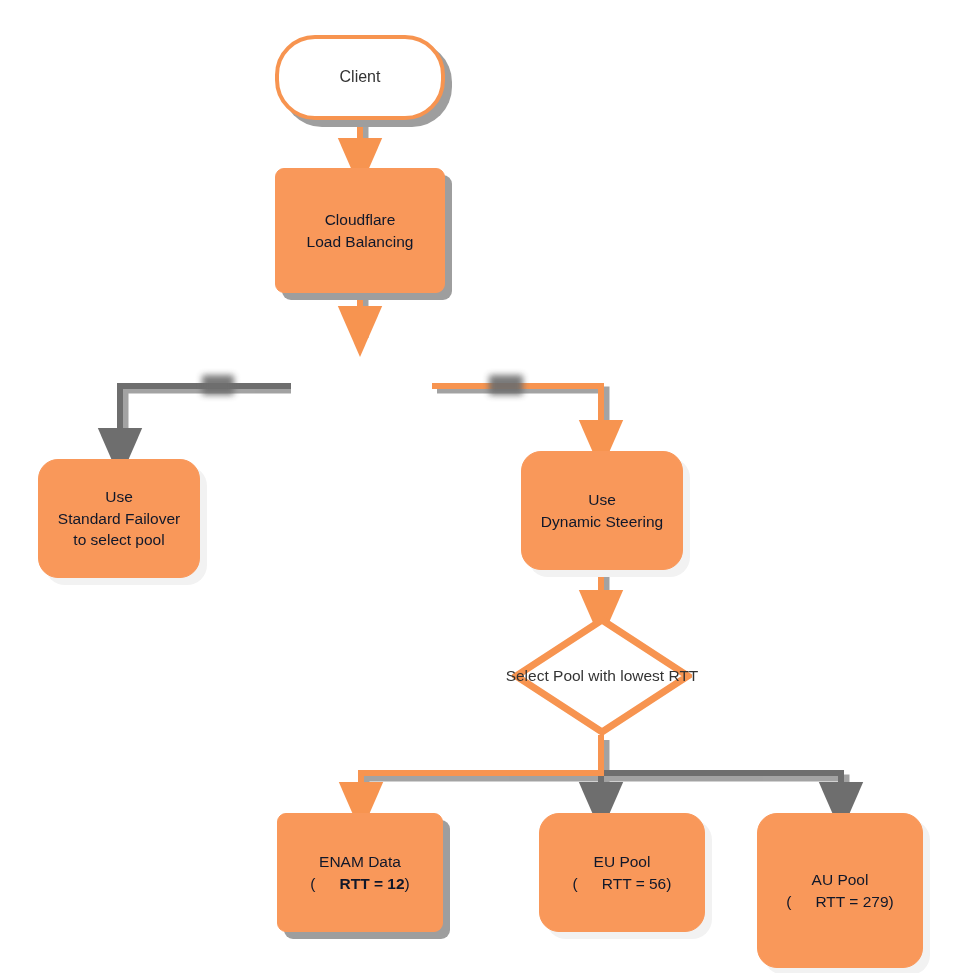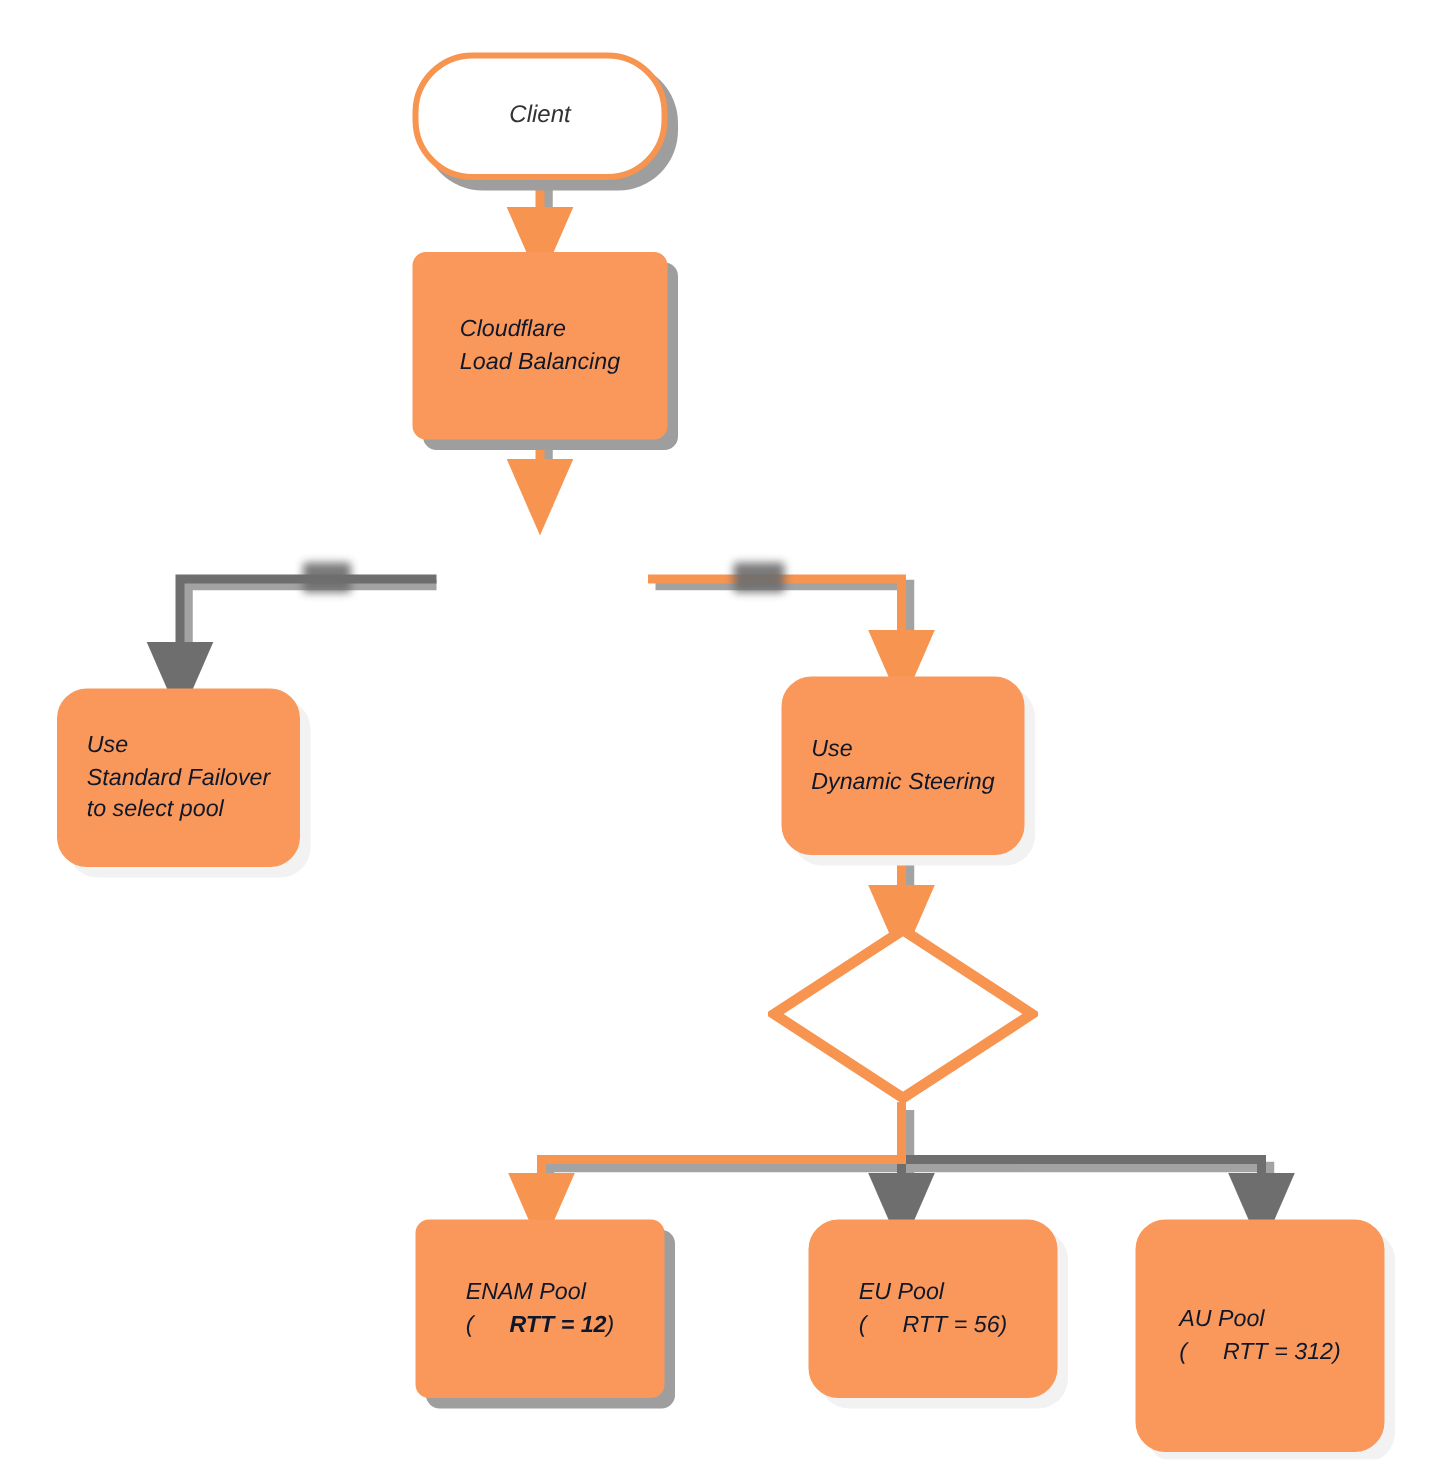--- a/index.html
+++ b/index.html
@@ -20,24 +20,23 @@
     left: 0; top: 0;
     width: 960px;
     height: 973px;
   }
   .node {
     position: absolute;
     box-sizing: border-box;
     display: flex;
     align-items: center;
     justify-content: center;
-    text-align: left;
+    text-align: center;
     line-height: 1.38;
     z-index: 5;
-    font-style: italic;
   }
   
   .proc {
     background: #f9985a;
     border: 1px solid #f9985a;
     border-radius: 9px;
     color: #0f172a;
     font-size: 15.5px;
   }
   .proc.shadow-gray  { box-shadow: 7px 7px 0 0 #9e9e9e; }
@@ -158,36 +157,38 @@
 
   <div class="node proc shadow-light" style="left:521px; top:451px; width:162px; height:119px;">
     <span class="node-text">Use
 Dynamic Steering</span>
   </div>
 
   <div class="node dec" style="left:512px; top:616px; width:180px; height:120px;">
     <svg class="dia-shape" viewBox="0 0 180 120" preserveAspectRatio="none">
       <polygon points="90,4 176,60 90,116 4,60" fill="#ffffff" stroke="#f79450" stroke-width="7"></polygon>
     </svg>
+    <span class="dia-label node-text">Select Pool
+with lowest RTT</span>
   </div>
 
   <div class="node proc shadow-gray" style="left:277px; top:813px; width:166px; height:119px;">
     <span>
-      <span>ENAM Pool</span><br>
+      <span>ENAM Data</span><br>
       <span>(</span><span class="bold">RTT = 12</span><span>)</span>
     </span>
   </div>
 
   <div class="node proc shadow-light" style="left:519px; top:813px; width:166px; height:119px;margin-left:20px;">
     <span>
       <span>EU Pool</span><br>
       <span>(</span><span class="bold"></span><span>RTT = 56)</span>
     </span>
   </div>
 
   <div class="node proc shadow-light" style="left:757px; top:813px; width:166px; height:155px;">
     <span>
       <span>AU Pool</span><br>
-      <span>(</span><span class="bold"></span><span>RTT = 312)</span>
+      <span>(</span><span class="bold"></span><span>RTT = 279)</span>
     </span>
   </div>
 
 </div>
 
 </body></html>

